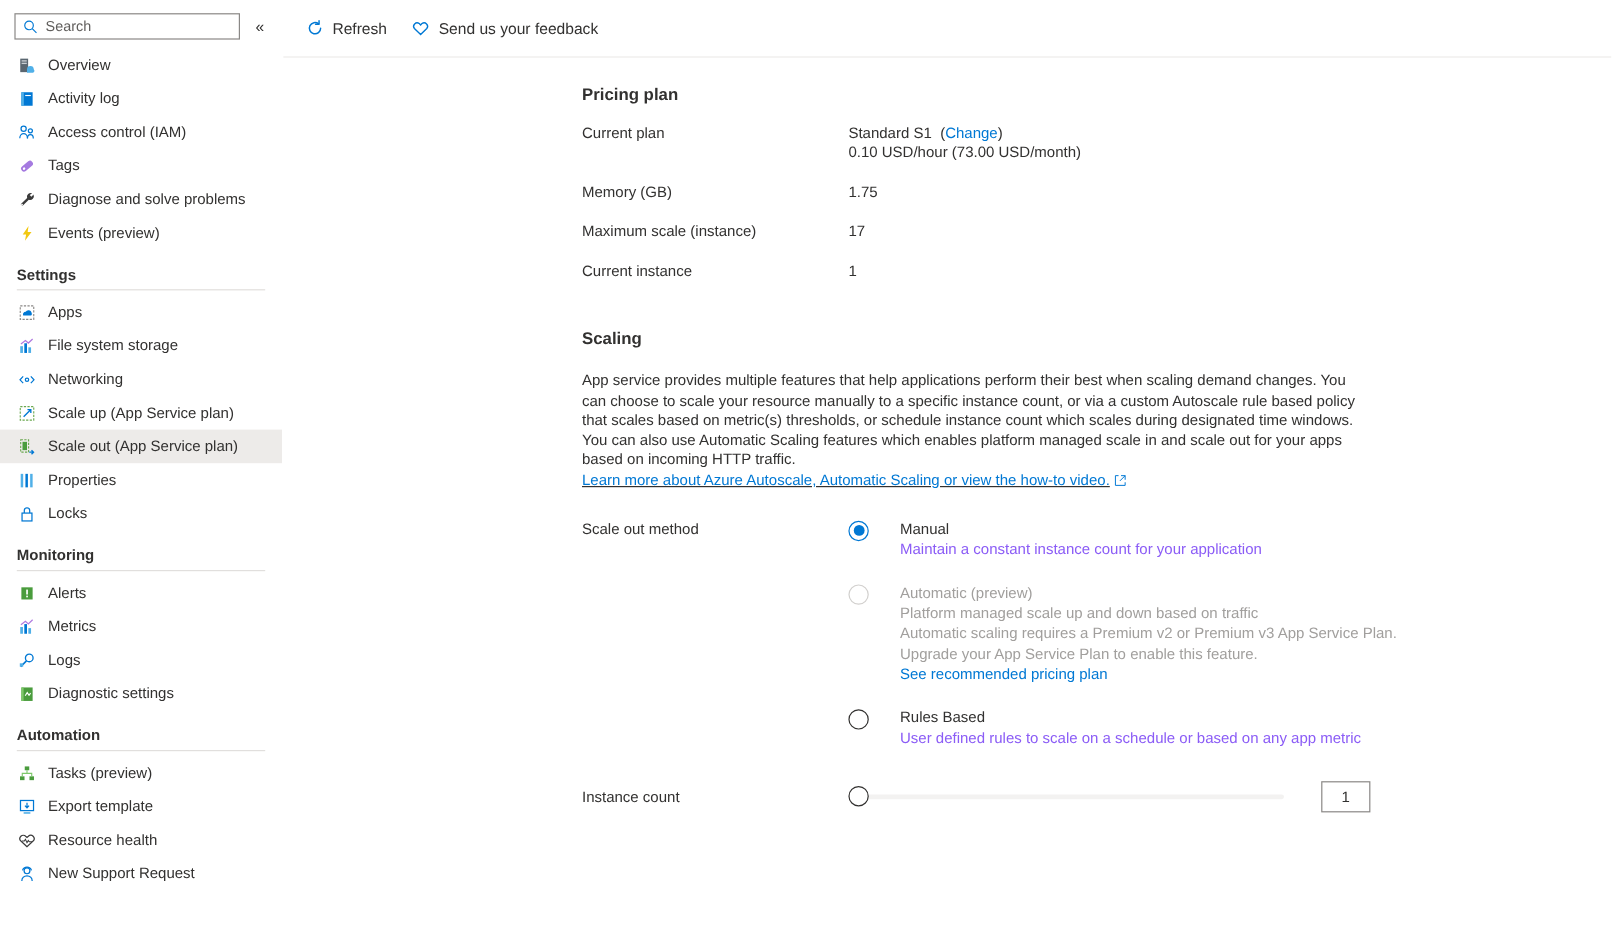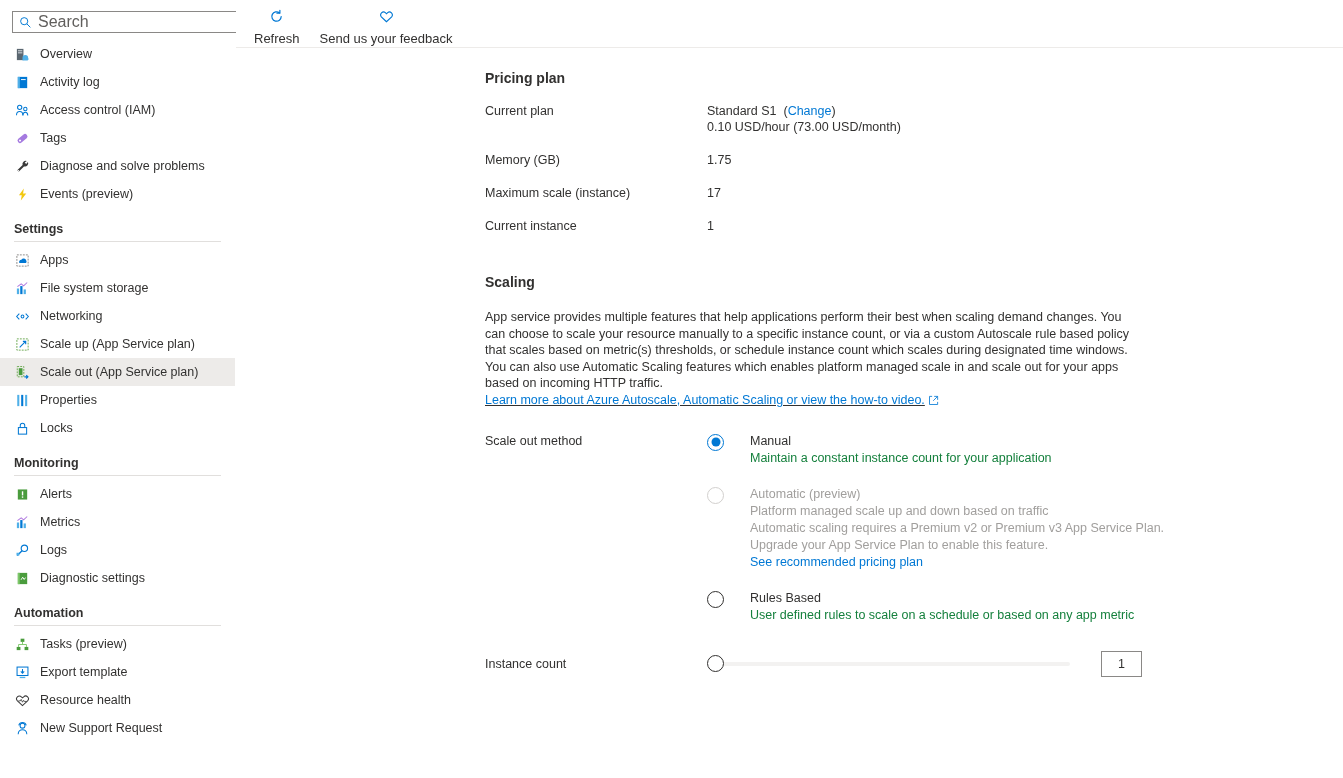--- a/index.html
+++ b/index.html
@@ -38,21 +38,21 @@
     align-items: center;
     padding: 0 6px;
     gap: 6px;
   }
   .search-box .ico { flex: 0 0 auto; display:flex; align-items:center; }
   .search-box input {
     border: none;
     outline: none;
     flex: 1;
     font-family: "Liberation Sans", sans-serif;
-    font-size: 16px;
+    font-size: 12px;
     color: #404040;
     background: transparent;
     padding: 0;
   }
   .search-box input::placeholder { color: #605e5c; }
   .collapse-btn {
     width: 22px; height: 22px;
     margin-left: 6px;
     display: flex; align-items: center; justify-content: center;
     color: #323130;
@@ -116,21 +116,20 @@
     gap: 7px;
     height: 30px;
     padding: 0 8px;
     cursor: pointer;
     font-size: 13px;
     color: #323130;
     background: transparent;
     border: none;
     font-family: "Liberation Sans", sans-serif;
     white-space: nowrap;
-    flex-direction: column;
   }
   .cmd-btn .glyph { display:flex; align-items:center; justify-content:center; width:16px; height:16px; }
 
   .content { padding: 22px 0 0 0; }
 
   .section-title {
     font-size: 14px;
     font-weight: bold;
     color: #323130;
     margin: 0 0 0 249px;
@@ -212,21 +211,21 @@
     position: absolute;
     left: 50%; top: 50%;
     transform: translate(-50%, -50%);
     width: 9px; height: 9px;
     border-radius: 50%;
     background: #0078d4;
   }
   .radio.dim { border-color: #d2d0ce; }
   .opt-body { font-size: 12.5px; line-height: 17px; }
   .opt-title { color: #323130; }
-  .opt-sub { color: #15803d; }
+  .opt-sub { color: #8b5cf6; }
   .opt.disabled .opt-title, .opt.disabled .opt-sub { color: #a19f9d; }
 
   
   .slider-row {
     display: flex;
     align-items: center;
     margin-top: 27px;
     margin-left: 249px;
   }
   .slider-label {

